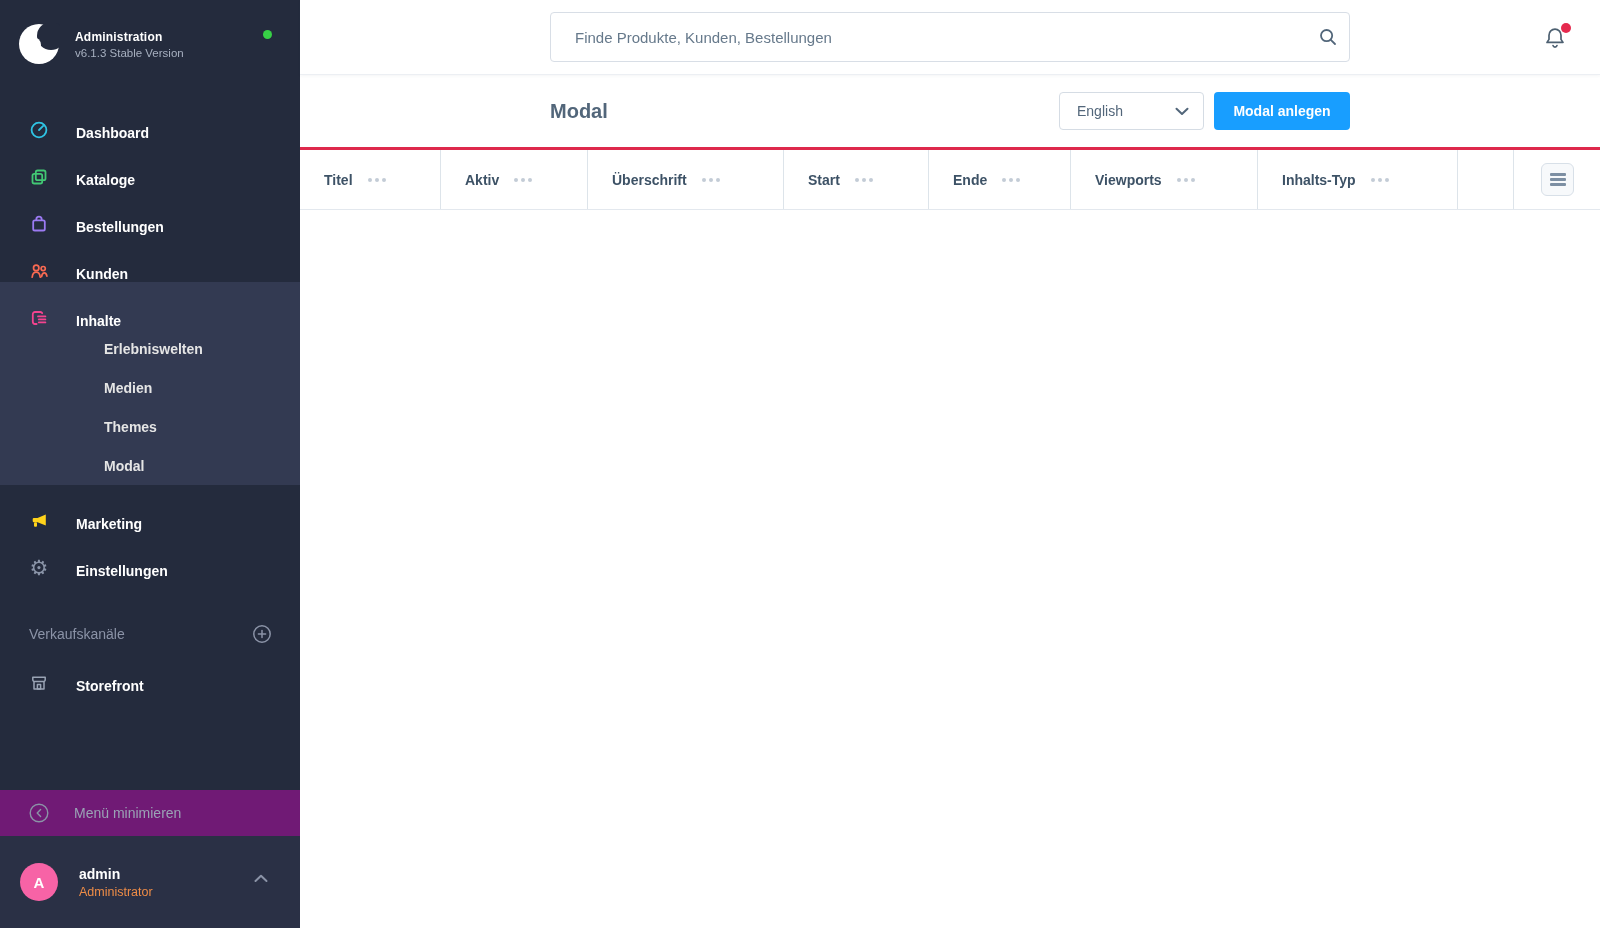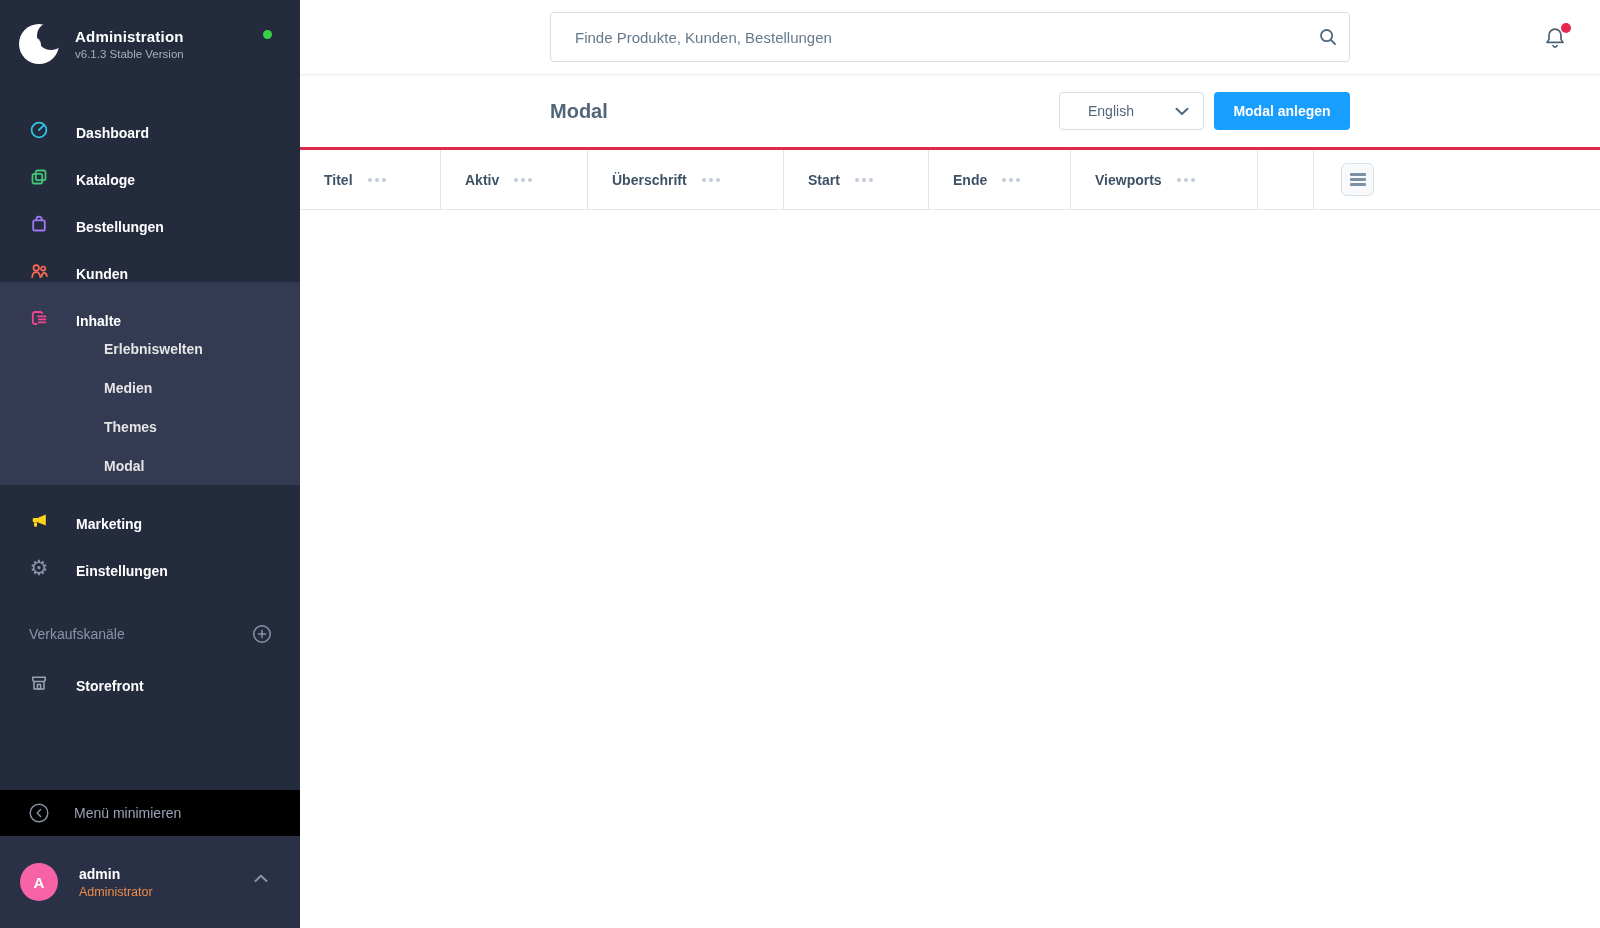--- a/index.html
+++ b/index.html
@@ -6,36 +6,36 @@
   html,body { width:1600px; height:928px; overflow:hidden; background:#fff;
     font-family:"Liberation Sans", sans-serif; }
   .app { position:relative; width:1600px; height:928px; display:flex; }
 
   
   .sidebar { width:300px; height:928px; background:#242b3d; color:#fff; flex:0 0 300px;
     display:flex; flex-direction:column; position:relative; }
   .brand { display:flex; align-items:center; padding:20px 18px 14px 18px; position:relative; height:82px; }
   .brand-logo { width:42px; height:42px; flex:0 0 42px; }
   .brand-text { margin-left:15px; }
-  .brand-name { font-size:15px; font-weight:700; letter-spacing:.2px; }
+  .brand-name { font-size:12px; font-weight:700; letter-spacing:.2px; }
   .brand-version { font-size:11.5px; color:#a7b0c0; margin-top:3px; }
   .status-dot { position:absolute; right:28px; top:30px; width:9px; height:9px; border-radius:50%; background:#37d046; }
 
   .menu { flex:1 1 auto; padding-top:12px; }
   .menu-item { height:47px; display:flex; align-items:flex-end; cursor:pointer; }
   .menu-item .mi-icon { width:20px; height:22px; margin-left:29px; display:flex; align-items:center; justify-content:center; }
   .menu-item .mi-label { margin-left:27px; font-size:14px; font-weight:600; color:#ffffff; }
   .menu-group { background:#333a52; }
   .sub-item { height:39px; display:flex; align-items:center; padding-left:104px; font-size:14px; color:#e5e5e5; cursor:pointer;font-weight:bold; }
 
   .section-head { margin-top:42px; height:26px; display:flex; align-items:center; padding:0 28px 0 29px; }
   .section-label { font-size:14px; color:#8b93a7; flex:1; }
   .gear-glyph { font-family:"DejaVu Sans", sans-serif; font-size:21px; color:#8a94a8; line-height:1; }
 
-  .minimize-bar { height:46px; background:#000000; display:flex; align-items:center; cursor:pointer; }
+  .minimize-bar { height:46px; background:#701a75; display:flex; align-items:center; cursor:pointer; }
   .minimize-bar .mi-icon { width:22px; height:22px; margin-left:28px; }
   .minimize-bar .min-label { margin-left:24px; font-size:14px; color:#9aa3b5; }
 
   .user-block { height:92px; background:#2a3045; display:flex; align-items:center; position:relative; }
   .avatar { width:38px; height:38px; border-radius:50%; background:#f763a6; color:#fff; font-size:15px; font-weight:700;
     display:flex; align-items:center; justify-content:center; margin-left:20px; }
   .user-meta { margin-left:21px; }
   .user-name { font-size:14px; font-weight:700; color:#fff; }
   .user-role { font-size:12.5px; color:#ee8c47; margin-top:3px; }
   .user-chevron { position:absolute; right:32px; top:38px; }
@@ -50,21 +50,21 @@
     font-family:"Liberation Sans", sans-serif; }
   .search-box input::placeholder { color:#66798b; opacity:1; }
   .bell-wrap { position:absolute; right:30px; top:25px; width:28px; height:28px; cursor:pointer; }
   .bell-dot { position:absolute; right:-1px; top:-2px; width:10px; height:10px; border-radius:50%; background:#e5294e; }
 
   .smartbar { height:75px; background:#fff; border-bottom:3px solid #de294c;
     display:flex; align-items:center; justify-content:center; }
   .smartbar-inner { width:800px; display:flex; align-items:center; }
   .page-title { font-size:20px; font-weight:600; color:#52667a; flex:1; }
   .lang-select { width:145px; height:38px; border:1px solid #d5dce4; border-radius:4px; background:#fff;
-    display:flex; align-items:center; padding:0 14px 0 28px; cursor:pointer; margin-right:10px; }
+    display:flex; align-items:center; padding:0 14px 0 17px; cursor:pointer; margin-right:10px; }
   .lang-select .lang-label { flex:1; font-size:14px; color:#52667a; }
   .primary-btn { width:136px; height:38px; border:none; border-radius:4px; background:#189eff; color:#fff;
     font-size:14px; font-weight:600; font-family:"Liberation Sans", sans-serif; cursor:pointer; }
 
   
   .grid-header { height:60px; display:flex; border-bottom:1px solid #e3e8ee; background:#fff; }
   .th { display:flex; align-items:center; padding-left:24px; border-left:1px solid #dde4ea; }
   .th:first-child { border-left:none; }
   .th-label { font-size:14px; font-weight:700; color:#3d5266; }
   .dots { display:inline-block; width:4px; height:4px; border-radius:50%; background:#c3ccd6;
@@ -292,20 +292,24 @@
         <span class="dots"></span>
       </div>
       <div class="th" style="width:142px">
         <span class="th-label">Ende</span>
         <span class="dots"></span>
       </div>
       <div class="th" style="width:187px">
         <span class="th-label">Viewports</span>
         <span class="dots"></span>
       </div>
+      <div class="th" style="width:200px">
+        <span class="th-label">Inhalts-Typ</span>
+        <span class="dots"></span>
+      </div>
       <div class="th-empty" style="width:56px"></div>
       <div class="th-actions">
         <span class="settings-btn">
           <span class="hamburger"></span>
         </span>
       </div>
     </div>
 
     <div class="content-empty"></div>
   </div>

